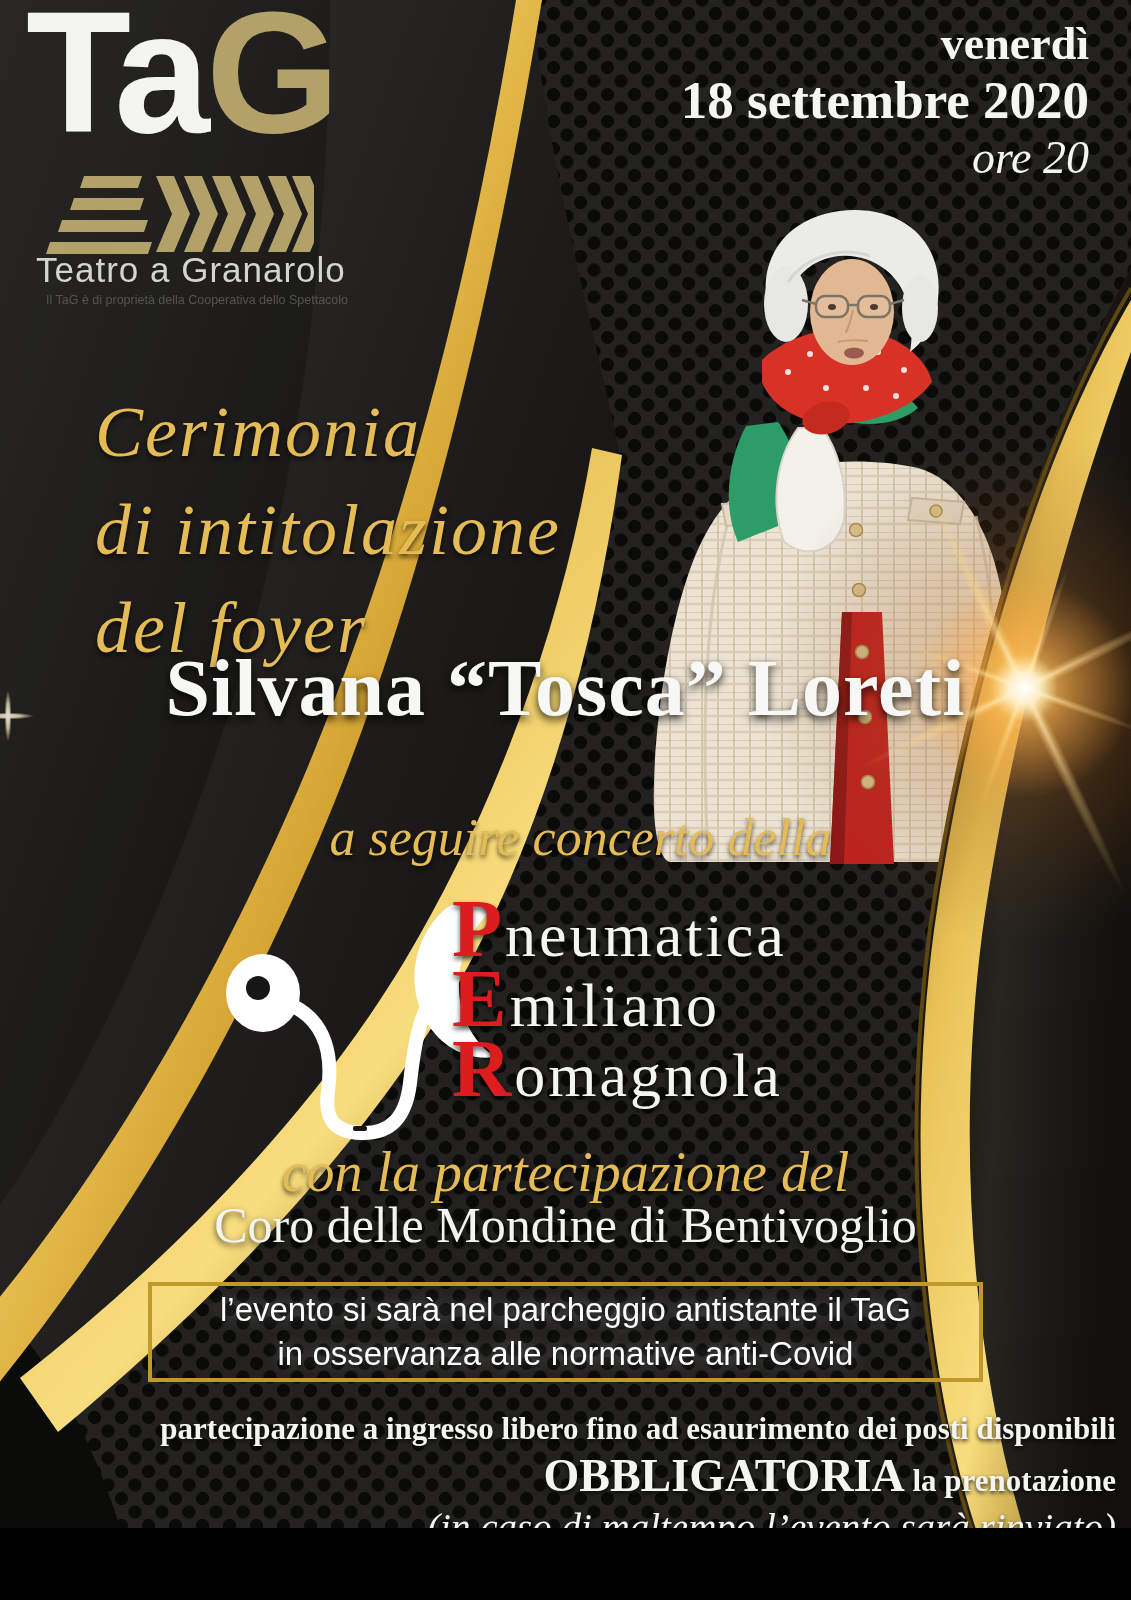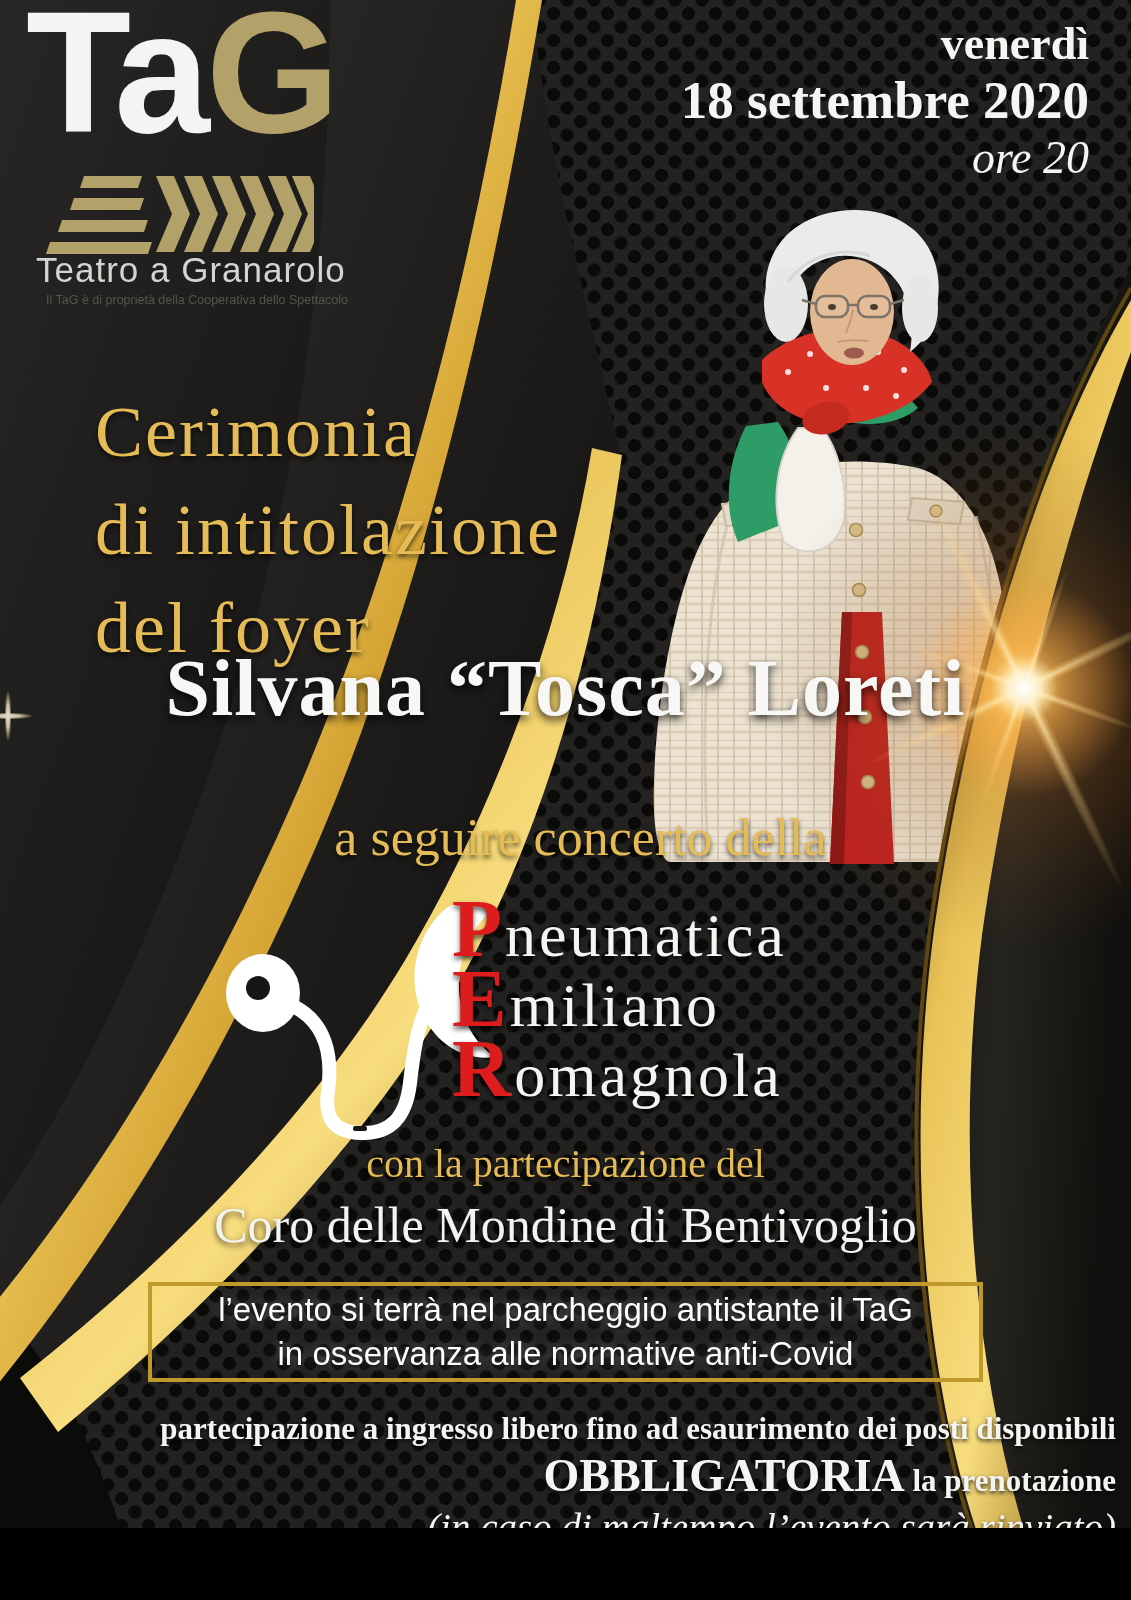--- a/index.html
+++ b/index.html
@@ -32,26 +32,26 @@
     left:46px; top:293px; z-index:3;
     font-family:"Liberation Sans", sans-serif; font-size:12.5px; color:#55544e;
   }
   
   .when{right:42px; top:18px; z-index:3; text-align:right; color:#f5f5f3;}
   .when .day{font-size:46px; font-weight:bold; line-height:52px;}
   .when .date{font-size:53px; font-weight:bold; line-height:60px;}
   .when .time{font-size:46px; font-style:italic; line-height:56px;}
   
   .gold-script{
-    color:#e5bb55; 
+    color:#e5bb55; font-style:italic;
     text-shadow:0 3px 5px rgba(0,0,0,.65);
   }
   .ceremony{left:95px; top:383px; font-size:72px; line-height:98px; letter-spacing:2px;}
   .intro{left:0; right:0; top:808px; text-align:center; font-size:52px; padding-left:30px;}
-  .participation{left:0; right:0; top:1140px; text-align:center; font-size:40px;}
+  .participation{left:0; right:0; top:1140px; text-align:center; font-size:56px;}
   
   .honoree{
     left:0; right:0; top:643px; text-align:center;
     font-size:80px; font-weight:bold; letter-spacing:1px; color:#f7f7f5;
     text-shadow:0 4px 8px rgba(0,0,0,.8);
   }
   .choir{
     left:0; right:0; top:1196px; text-align:center;
     font-size:50px; color:#f3f3f1; text-shadow:0 3px 6px rgba(0,0,0,.7);
   }
@@ -301,21 +301,21 @@
     <div class="band-line">
       <span class="initial">R</span>
         <span class="rest">omagnola</span>
     </div>
   </div>
 
   <div class="abs participation gold-script txt">con la partecipazione del</div>
   <div class="abs choir txt">Coro delle Mondine di Bentivoglio</div>
 
   <div class="abs notice">
-    <div>l’evento si terrà nel parcheggio antistante il TaG</div>
+    <div>l’evento si sarà nel parcheggio antistante il TaG</div>
     <div>in osservanza alle normative anti-Covid</div>
   </div>
 
   <div class="abs footer">
     <div>partecipazione a ingresso libero fino ad esaurimento dei posti disponibili</div>
     <div>
       <span class="big">OBBLIGATORIA</span><span> la prenotazione</span>
     </div>
     <div class="ital">(in caso di maltempo l’evento sarà rinviato)</div>
   </div>

